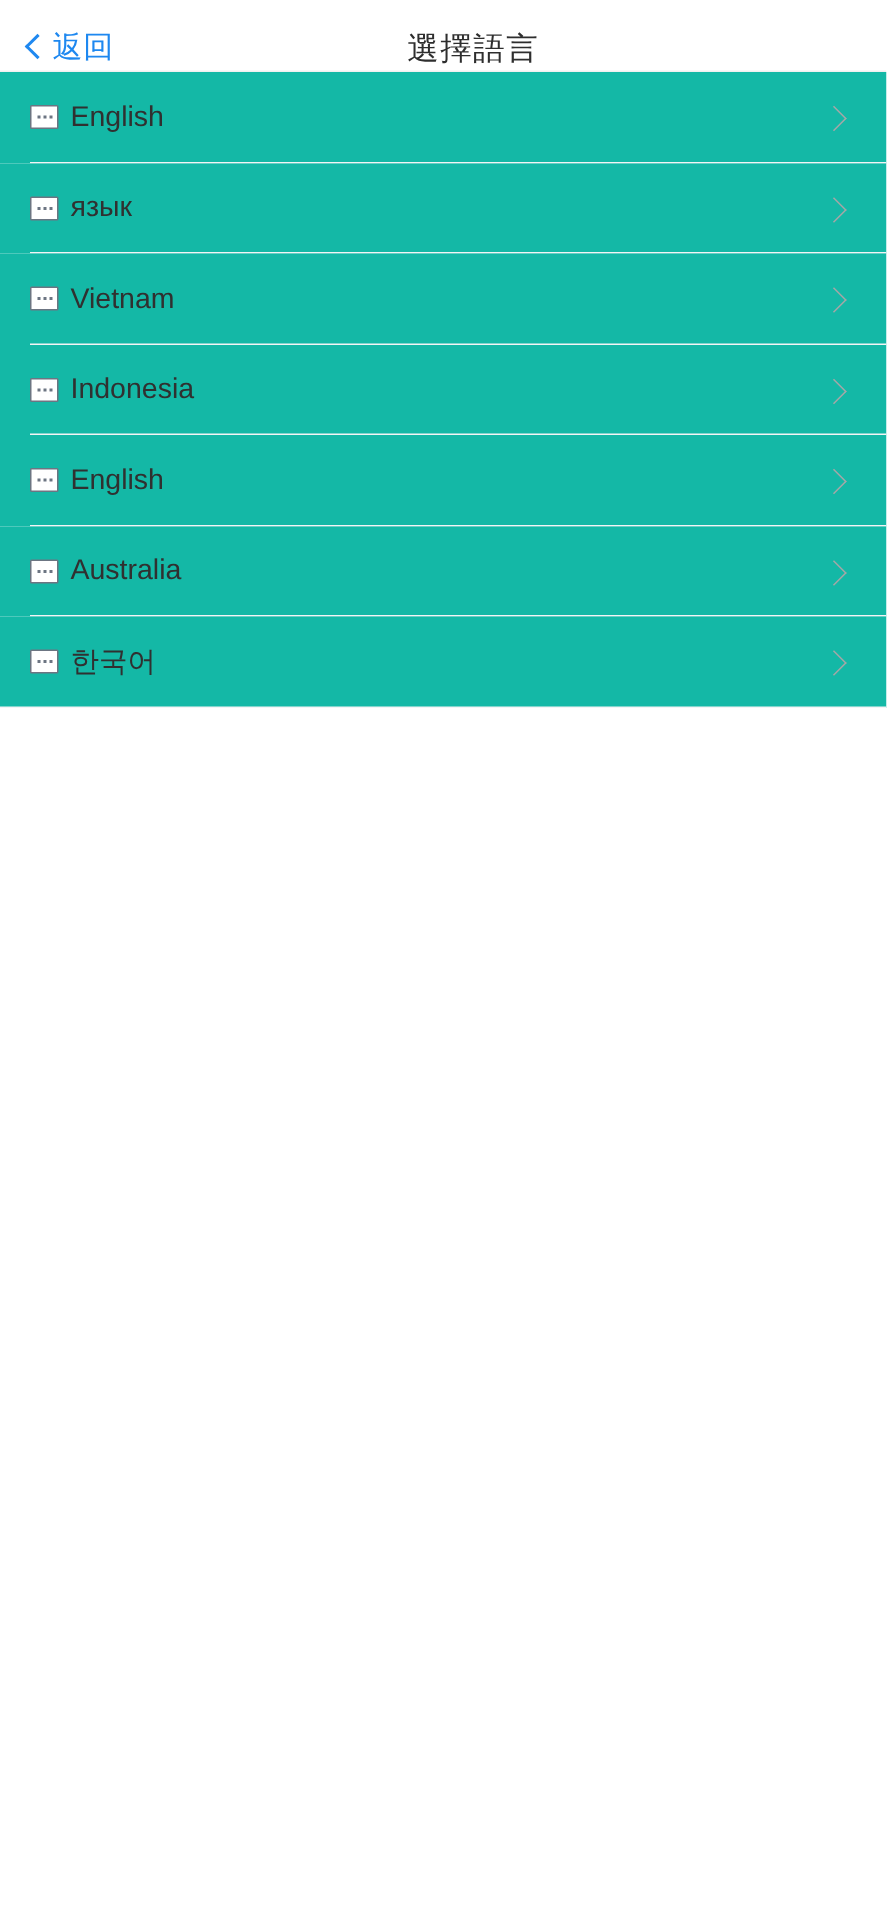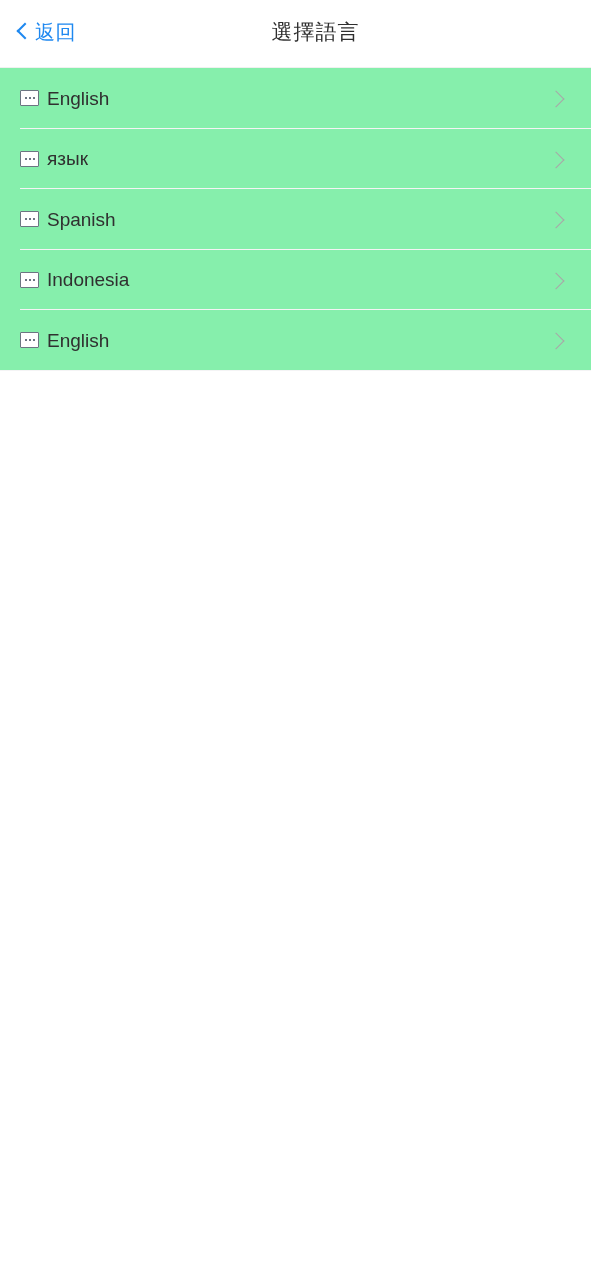--- a/index.html
+++ b/index.html
@@ -12,21 +12,21 @@
   body {
     background: #ffffff;
     font-family: "Liberation Sans", "DejaVu Sans", sans-serif;
     -webkit-font-smoothing: antialiased;
     overflow: hidden;
   }
 
   
   .navbar {
     position: relative;
-    height: 68px;
+    height: 48px;
     width: 591px;
     background: #ffffff;
     border-bottom: 1px solid #f0f0f0;
     display: flex;
     align-items: center;
   }
 
   .nav-back {
     position: absolute;
     left: 17px;
@@ -85,21 +85,21 @@
     width: 591px;
     background: #ffffff;
   }
 
   .lang-row {
     position: relative;
     height: 60.5px;
     width: 591px;
     display: flex;
     align-items: center;
-    background: #86efac;
+    background: #14b8a6;
     cursor: pointer;
     text-align: right;
   }
 
   
   .lang-row::after {
     content: "";
     position: absolute;
     left: 20px;
     right: 0;
@@ -198,36 +198,54 @@
       </span>
       <span class="lang-label">язык</span>
       <span class="lang-arrow"></span>
     </div>
     <div class="lang-row">
       <span class="lang-icon">
         <i></i>
         <i></i>
         <i></i>
       </span>
-      <span class="lang-label">Spanish</span>
+      <span class="lang-label">Vietnam</span>
       <span class="lang-arrow"></span>
     </div>
     <div class="lang-row">
       <span class="lang-icon">
         <i></i>
         <i></i>
         <i></i>
       </span>
       <span class="lang-label">Indonesia</span>
       <span class="lang-arrow"></span>
     </div>
     <div class="lang-row">
       <span class="lang-icon">
         <i></i>
         <i></i>
         <i></i>
       </span>
       <span class="lang-label">English</span>
       <span class="lang-arrow"></span>
     </div>
+    <div class="lang-row">
+      <span class="lang-icon">
+        <i></i>
+        <i></i>
+        <i></i>
+      </span>
+      <span class="lang-label">Australia</span>
+      <span class="lang-arrow"></span>
+    </div>
+    <div class="lang-row">
+      <span class="lang-icon">
+        <i></i>
+        <i></i>
+        <i></i>
+      </span>
+      <span class="lang-label">한국어</span>
+      <span class="lang-arrow"></span>
+    </div>
   </div>
 
 <div class="page-filler"></div>
 
 </body></html>

